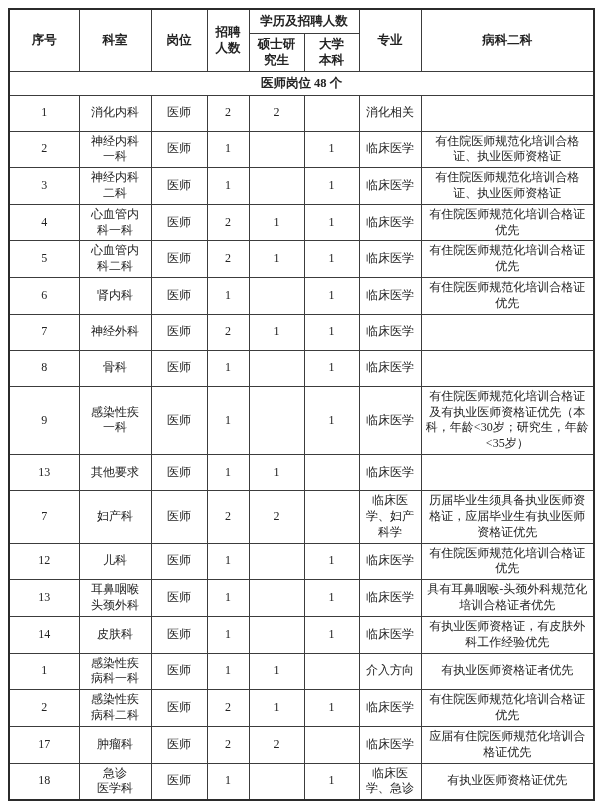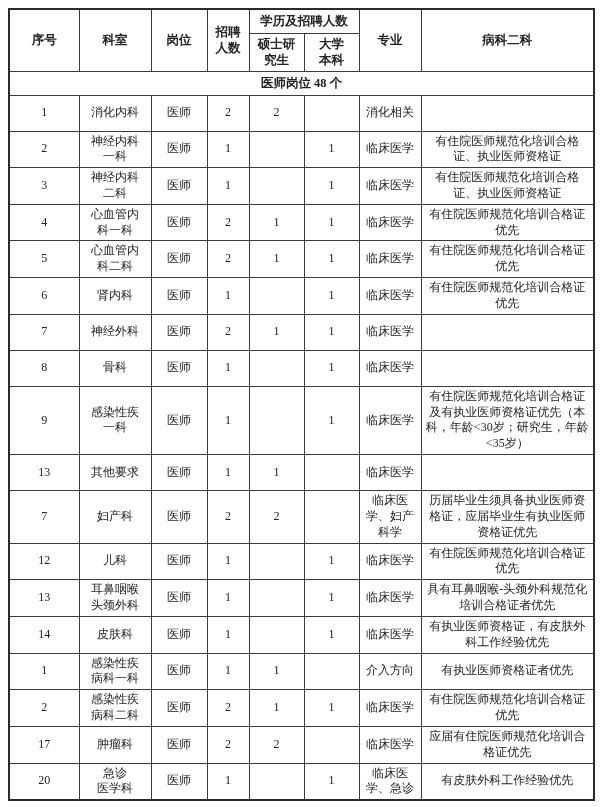--- a/index.html
+++ b/index.html
@@ -279,26 +279,26 @@
     <td class="c-dept">肿瘤科</td>
     <td class="c-pos">医师</td>
     <td class="c-num">2</td>
     <td class="c-num">2</td>
     <td class="c-num"></td>
     <td class="c-major">临床医学</td>
     <td class="c-other">应届有住院医师规范化培训合格证优先</td>
   </tr>
 
   <tr class="data-row">
-    <td class="c-no">20</td>
+    <td class="c-no">18</td>
     <td class="c-dept">急诊
 医学科</td>
     <td class="c-pos">医师</td>
     <td class="c-num">1</td>
     <td class="c-num"></td>
     <td class="c-num">1</td>
     <td class="c-major">临床医
 学、急诊</td>
-    <td class="c-other">有皮肤外科工作经验优先</td>
+    <td class="c-other">有执业医师资格证优先</td>
   </tr>
 </tbody>
   </table>
 </div>
 
 </body></html>

